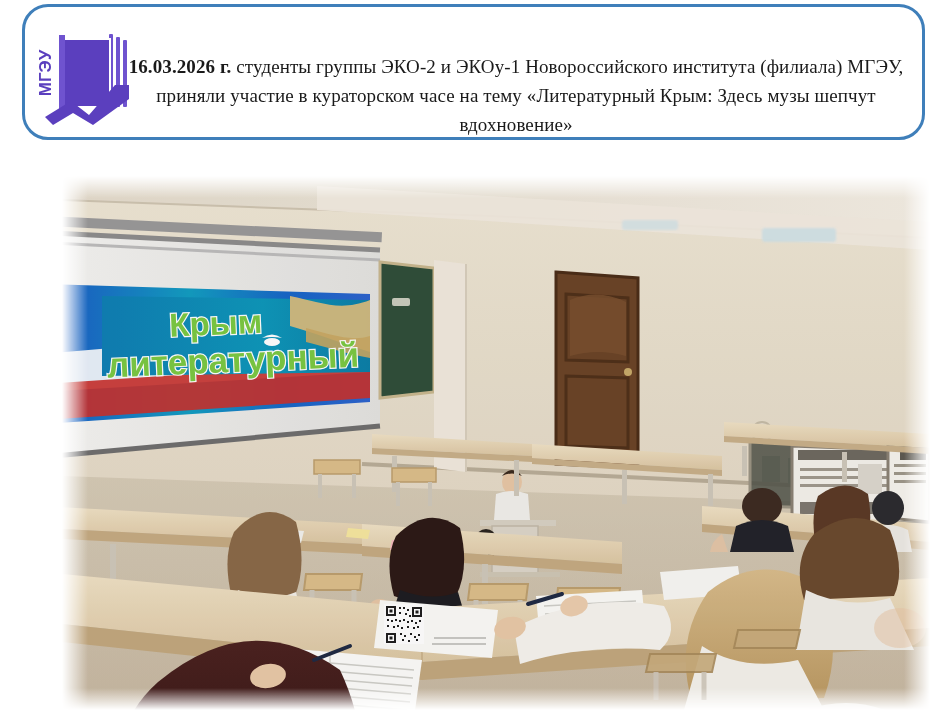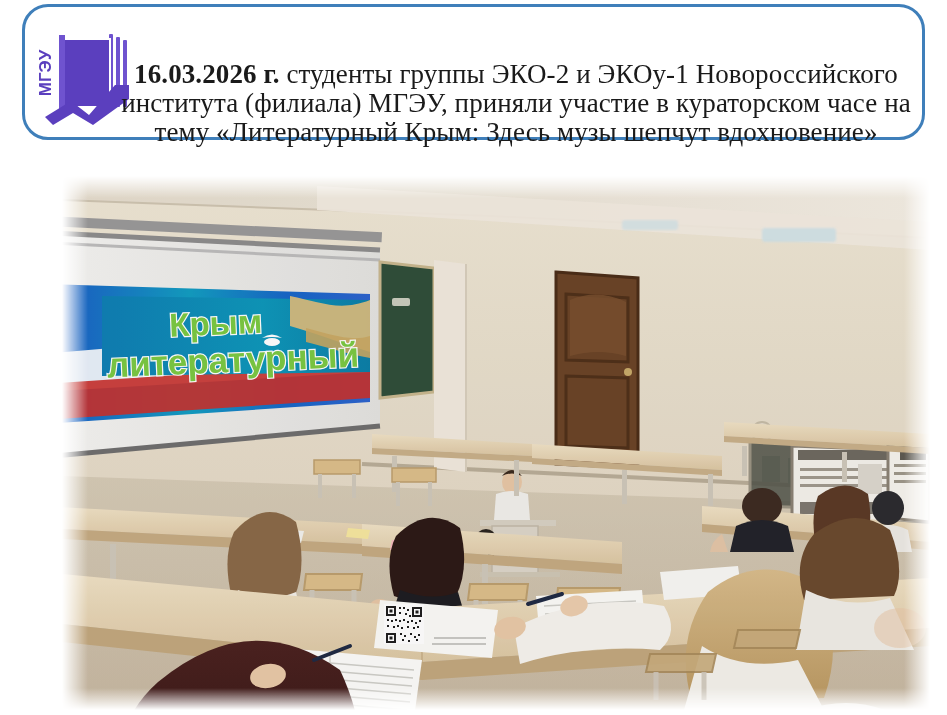--- a/index.html
+++ b/index.html
@@ -39,21 +39,21 @@
     height: 110px;
   }
   .logo-wrap svg { display: block; }
 
   .header-text {
     position: absolute;
     left: 96px;
     top: 26px;
     width: 790px;
     text-align: center;
-    font-size: 27px;
+    font-size: 19px;
     line-height: 29px;
     color: #1a1a1a;
     letter-spacing: 0.1px;
   }
   .header-text b { font-weight: bold; }
 
   
   .photo-frame {
     position: absolute;
     left: 62px;

